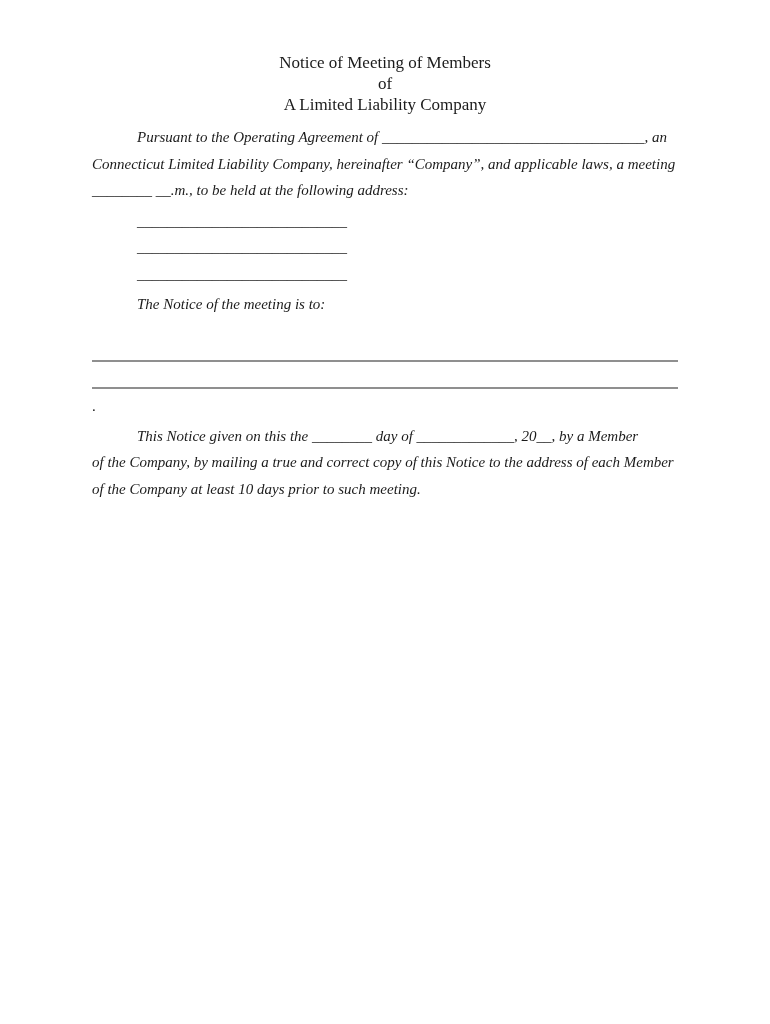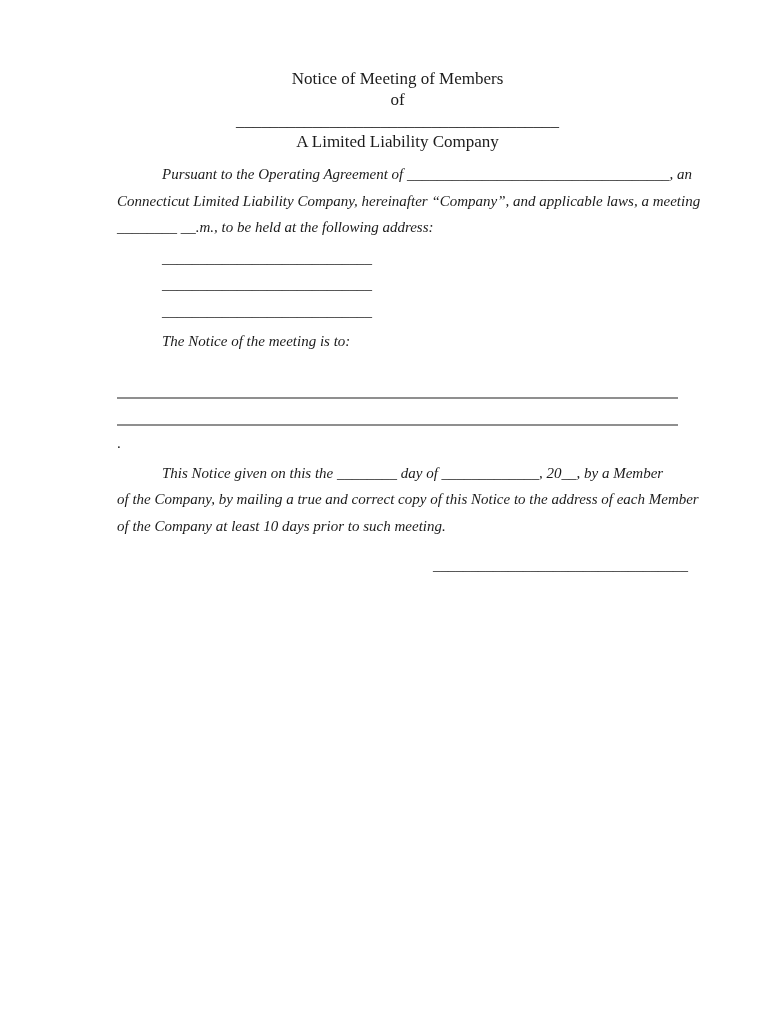--- a/index.html
+++ b/index.html
@@ -7,21 +7,21 @@
   .page {
     position: relative;
     width: 770px;
     height: 1024px;
     background: #ffffff;
     color: #1b1b1b;
     font-family: "Liberation Serif", serif;
     font-size: 15px;
     overflow: hidden;
   }
-  .content { padding: 68px 92px 0 92px; margin-left: 25px; }
+  .content { padding: 52px 92px 0 92px; }
 
   
   .title-block { text-align: center; font-size: 17px; line-height: 21px; }
   .title-block .blank { letter-spacing: 0; white-space: nowrap; }
 
   
   .line { display: block; white-space: nowrap; line-height: 26.6px; font-style: italic; }
   .indent { padding-left: 45px; }
 
   .para1 { margin-top: 9px; }
@@ -46,21 +46,20 @@
 </style>
 </head>
 <body>
 
 <div class="page">
   <div class="content">
 
     <div class="title-block">
       <div>Notice of Meeting of Members</div>
       <div>of</div>
-      <div class="blank">______________________________________</div>
       <div>A Limited Liability Company</div>
     </div>
 
     <div class="para1">
       <span class="line indent">Pursuant to the Operating Agreement of ___________________________________, an</span>
       <span class="line">Connecticut Limited Liability Company, hereinafter “Company”, and applicable laws, a meeting</span>
       <span class="line">________ __.m., to be held at the following address:</span>
     </div>
 
     <div class="address-block">
@@ -78,17 +77,16 @@
 
     <div class="period-line">.</div>
 
     <div class="para2">
       <span class="line indent">This Notice given on this the ________ day of _____________, 20__, by a Member</span>
       <span class="line">of the Company, by mailing a true and correct copy of this Notice to the address of each Member</span>
       <span class="line">of the Company at least 10 days prior to such meeting.</span>
     </div>
 
     <div class="sig-block">
-      <div class="sig-line">__________________________________</div>
     </div>
 
   </div>
 </div>
 
 </body></html>

